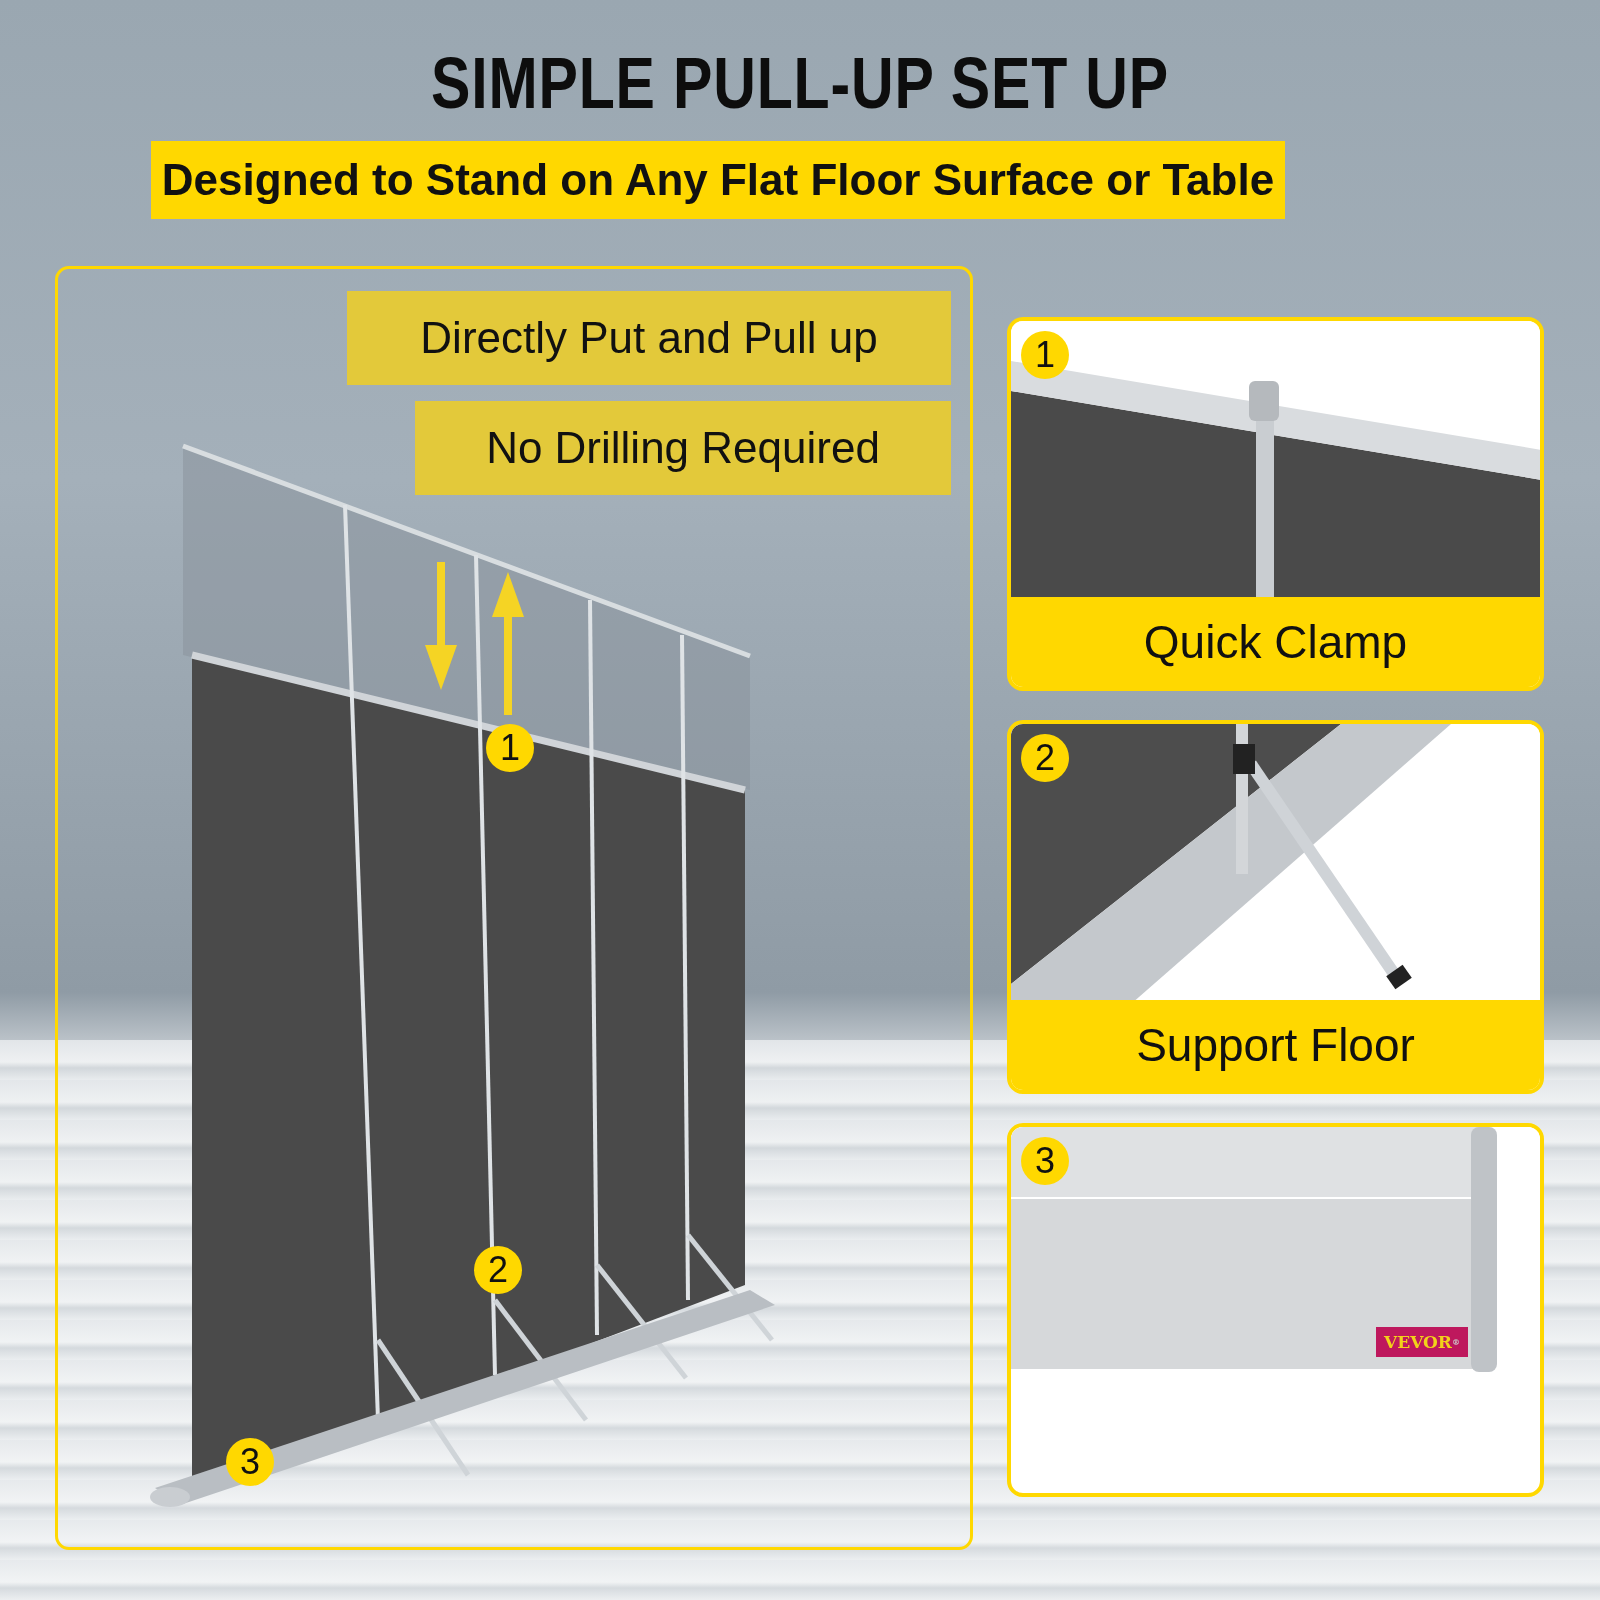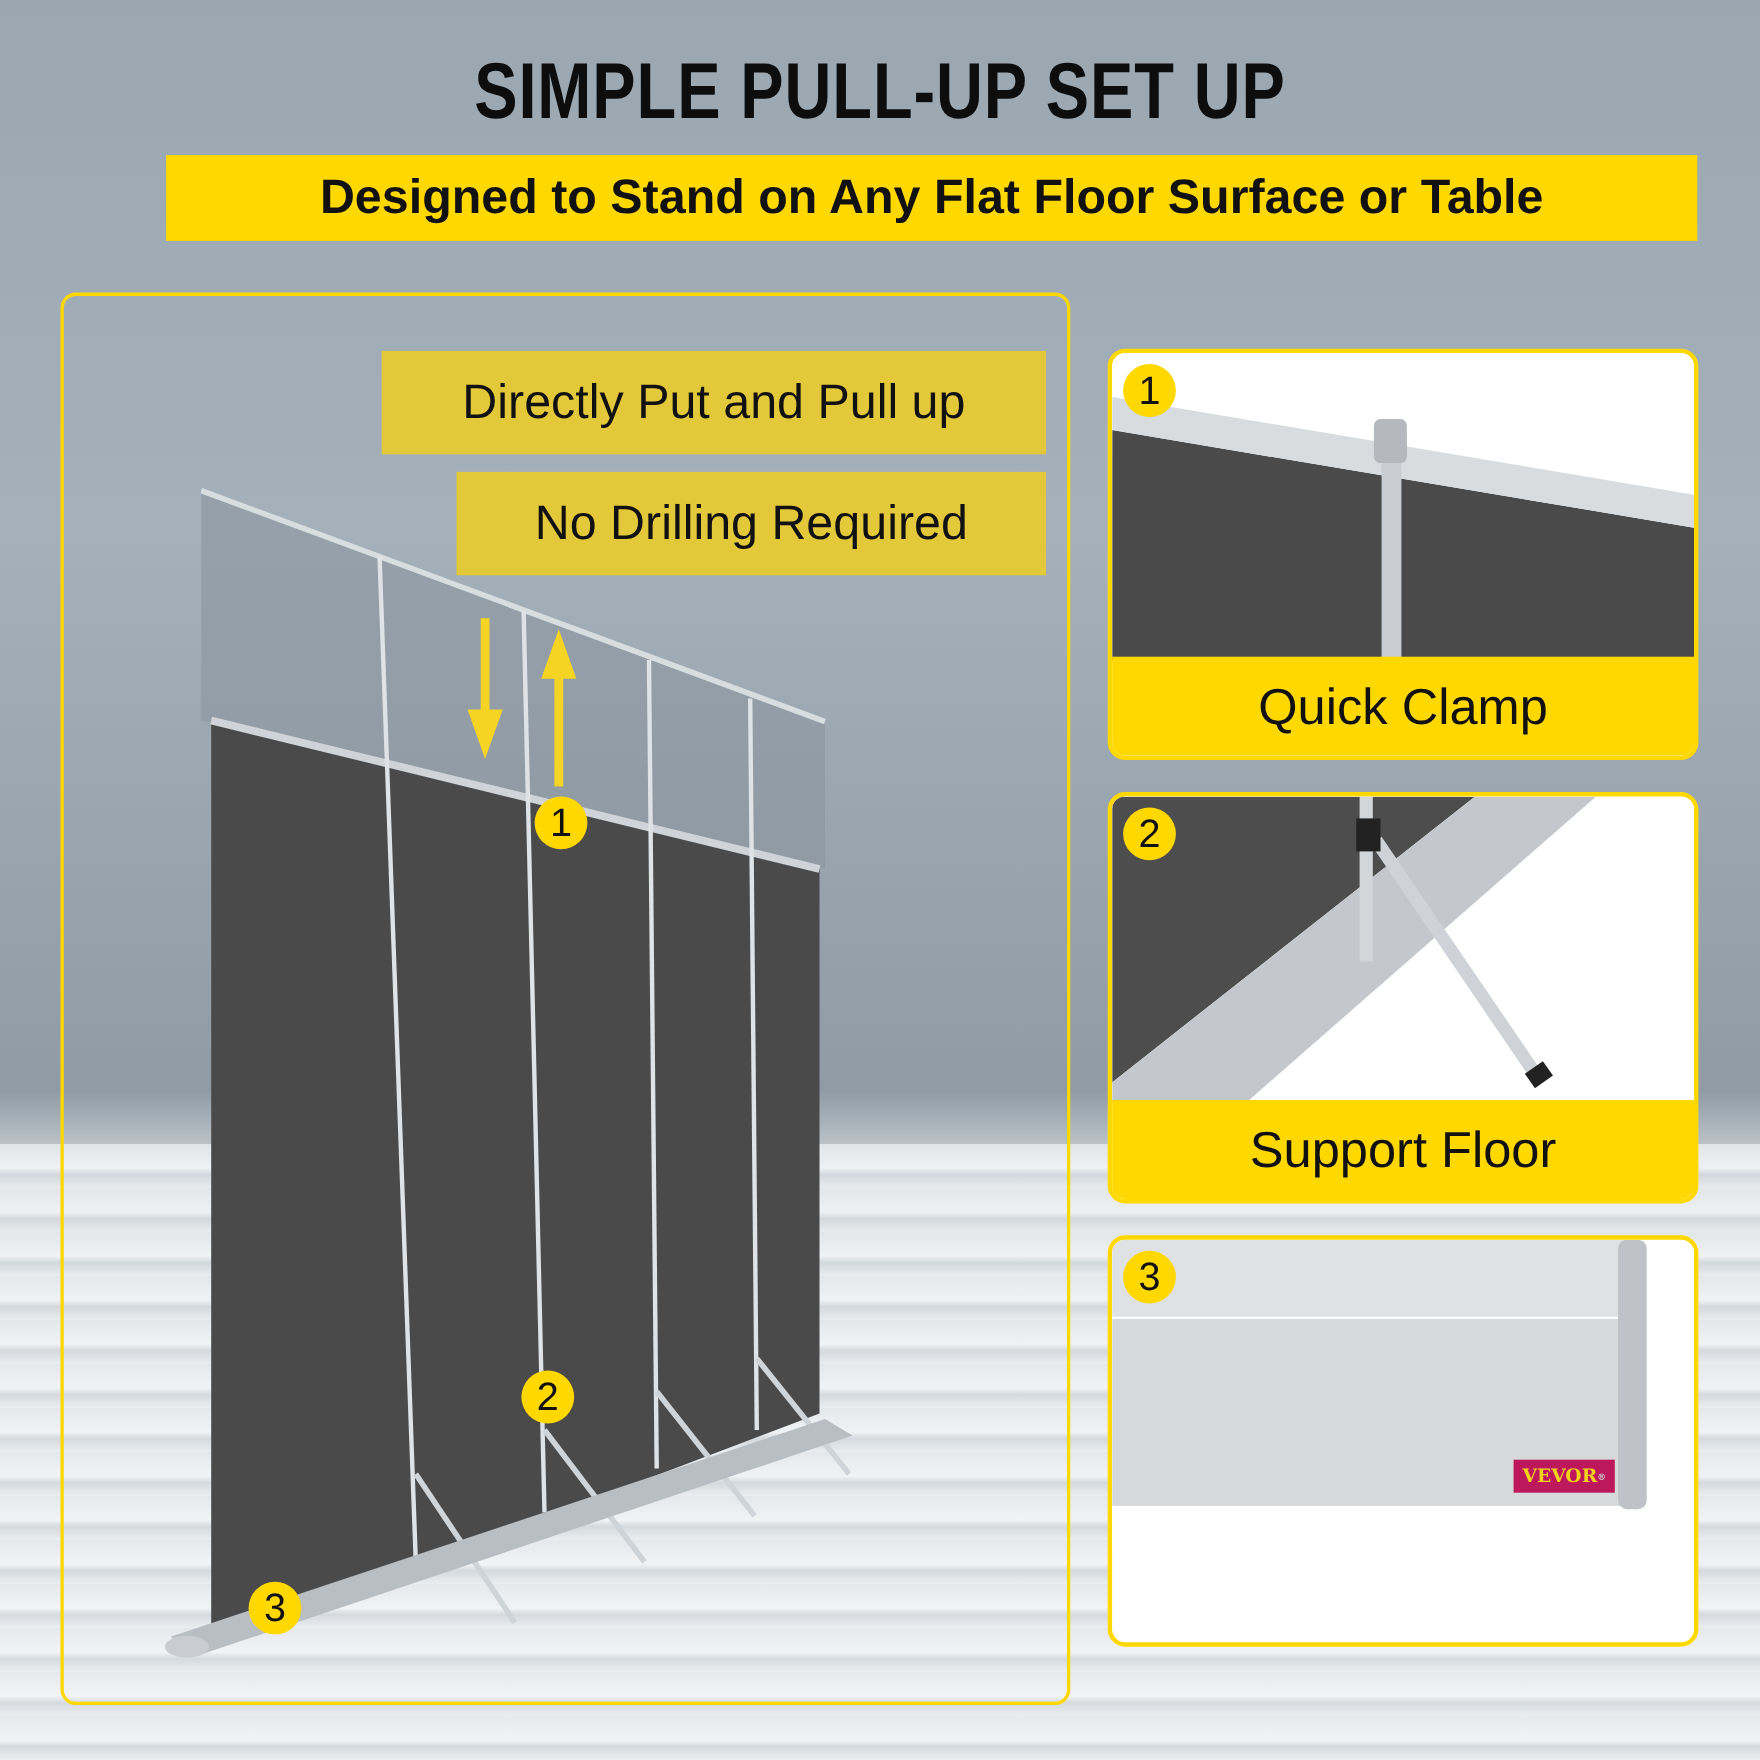--- a/index.html
+++ b/index.html
@@ -12,32 +12,32 @@
     position:absolute; left:0; top:1040px; width:1600px; height:560px;
     background: repeating-linear-gradient(180deg, #e6e9ec 0px, #f2f4f5 22px, #d3d8dc 28px, #eceff1 40px);
     opacity:.9;
   }
   .title {
     position:absolute; left:0; top:42px; width:1600px; text-align:center;
     font-size:72px; font-weight:bold; color:#0d0d0d; letter-spacing:1px;
     transform:scaleX(0.82); transform-origin:center;
   }
   .subtitle-bar {
-    position:absolute; left:151px; top:141px; width:1392px; height:78px;
+    position:absolute; left:151px; top:141px; width:1134px; height:78px;
     background:#ffd800; display:flex; align-items:center; justify-content:center;
   }
   .subtitle-bar span { font-size:44px; font-weight:bold; color:#111; }
 
   .left-panel {
     position:absolute; left:55px; top:266px; width:918px; height:1284px;
     border:3px solid #ffd800; border-radius:14px; box-sizing:border-box;
   }
   .tag {
     position:absolute; background:#e3c93a; display:flex; align-items:center; justify-content:center;
-    font-size:44px; color:#111;margin-top:28px;
+    font-size:44px; color:#111;
   }
   .tag1 { left:347px; top:291px; width:604px; height:94px; }
   .tag2 { left:415px; top:401px; width:536px; height:94px; }
 
   .badge {
     position:absolute; width:48px; height:48px; border-radius:50%;
     background:#ffd800; color:#111; font-size:36px;
     display:flex; align-items:center; justify-content:center;
   }
 

